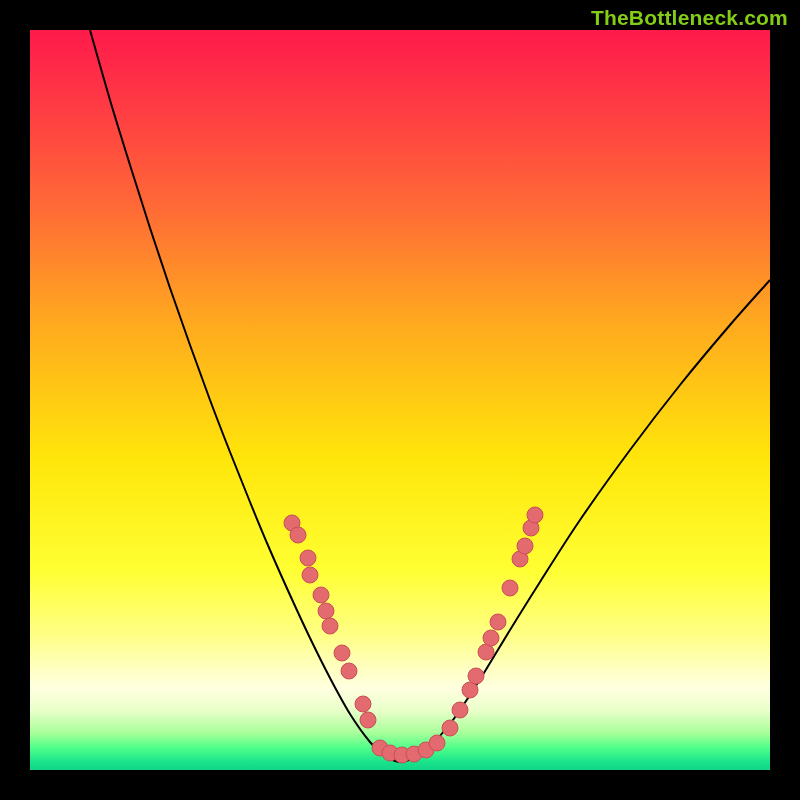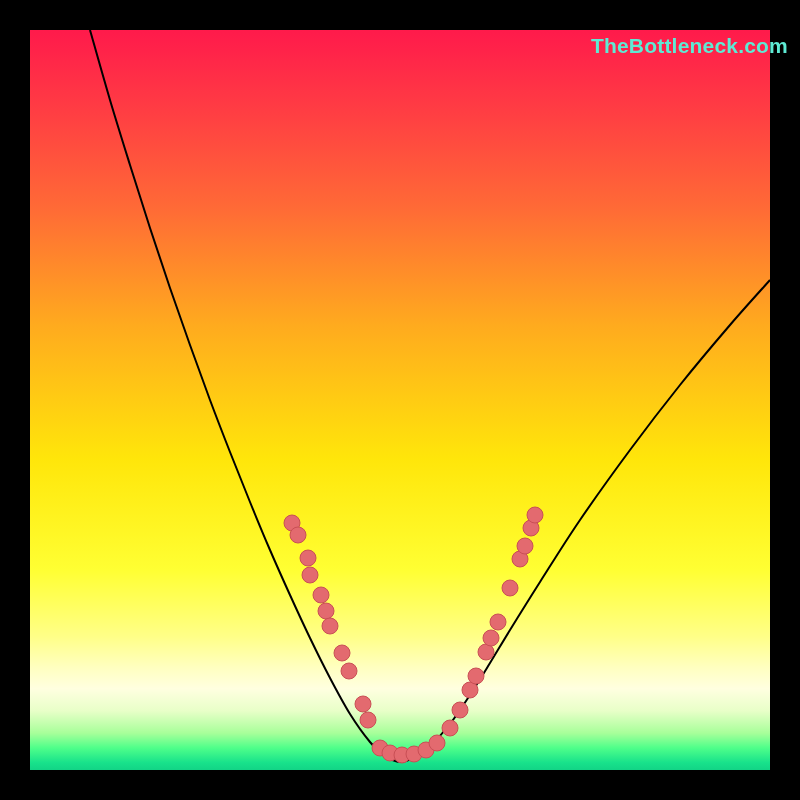--- a/index.html
+++ b/index.html
@@ -26,24 +26,23 @@
       #18e28b 99%,
       #12d486 100%);
   }
   .watermark {
     position: absolute;
     top: 6px;
     right: 12px;
     font-family: Arial, Helvetica, sans-serif;
     font-size: 21px;
     font-weight: 600;
-    color: #5eead4;
+    color: #84cc16;
     letter-spacing: 0.2px;
     z-index: 10;
-    margin-top: 28px;
   }
   svg.plot {
     position: absolute;
     left: 30px;
     top: 30px;
     width: 740px;
     height: 740px;
     overflow: visible;
   }
   .curve {

